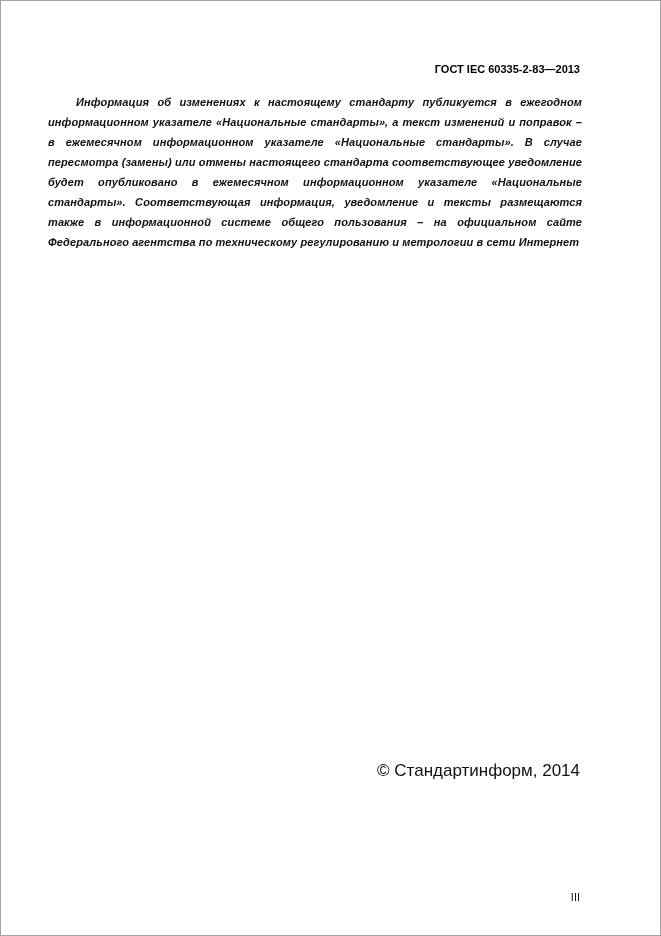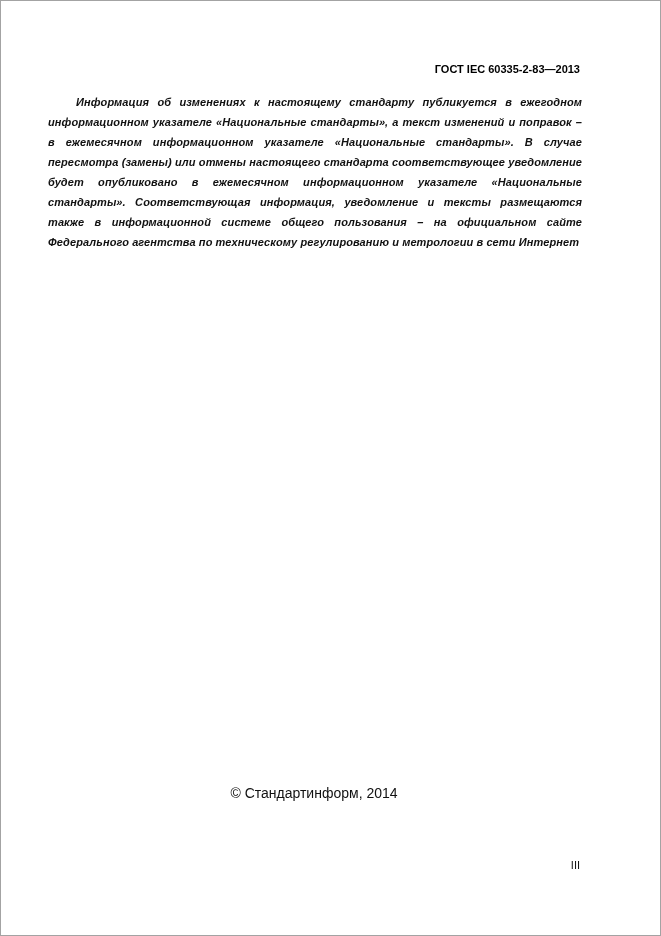--- a/index.html
+++ b/index.html
@@ -40,39 +40,38 @@
     text-align: justify;
     text-indent: 28px;
     color: #111111;
     letter-spacing: 0.1px;
   }
   .copyright {
     position: absolute;
     top: 760px;
     left: 47px;
     right: 80px;
-    text-align: center;
-    font-size: 14px;
+    text-align: right;
+    font-size: 17px;
     color: #111111;
-    margin-top: 24px;
   }
   .legal {
     position: absolute;
     top: 782px;
     left: 47px;
     width: 534px;
     font-size: 11px;
     line-height: 14px;
     text-align: justify;
     text-indent: 28px;
     color: #111111;
   }
   .page-number {
     position: absolute;
-    top: 858px;
+    top: 890px;
     left: 47px;
     right: 80px;
     text-align: right;
     font-size: 11px;
     color: #111111;
   }
 </style>
 </head>
 <body>
 

